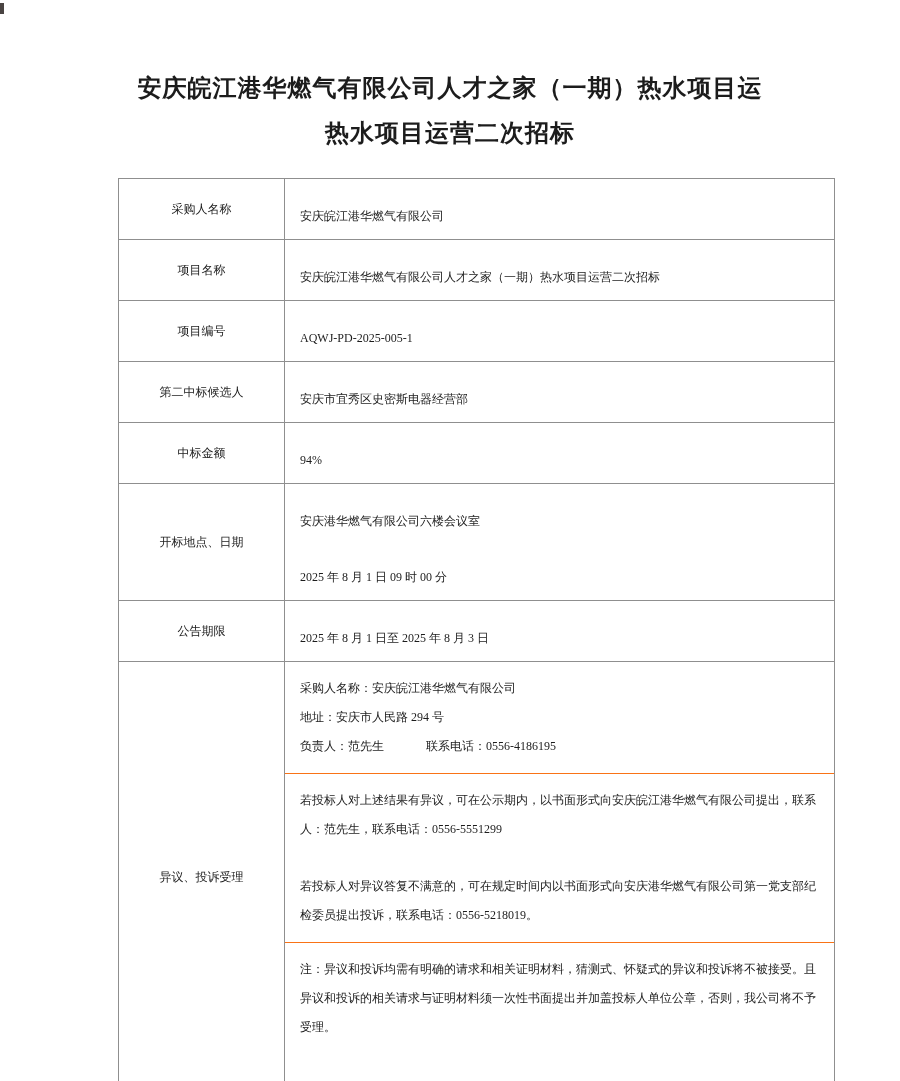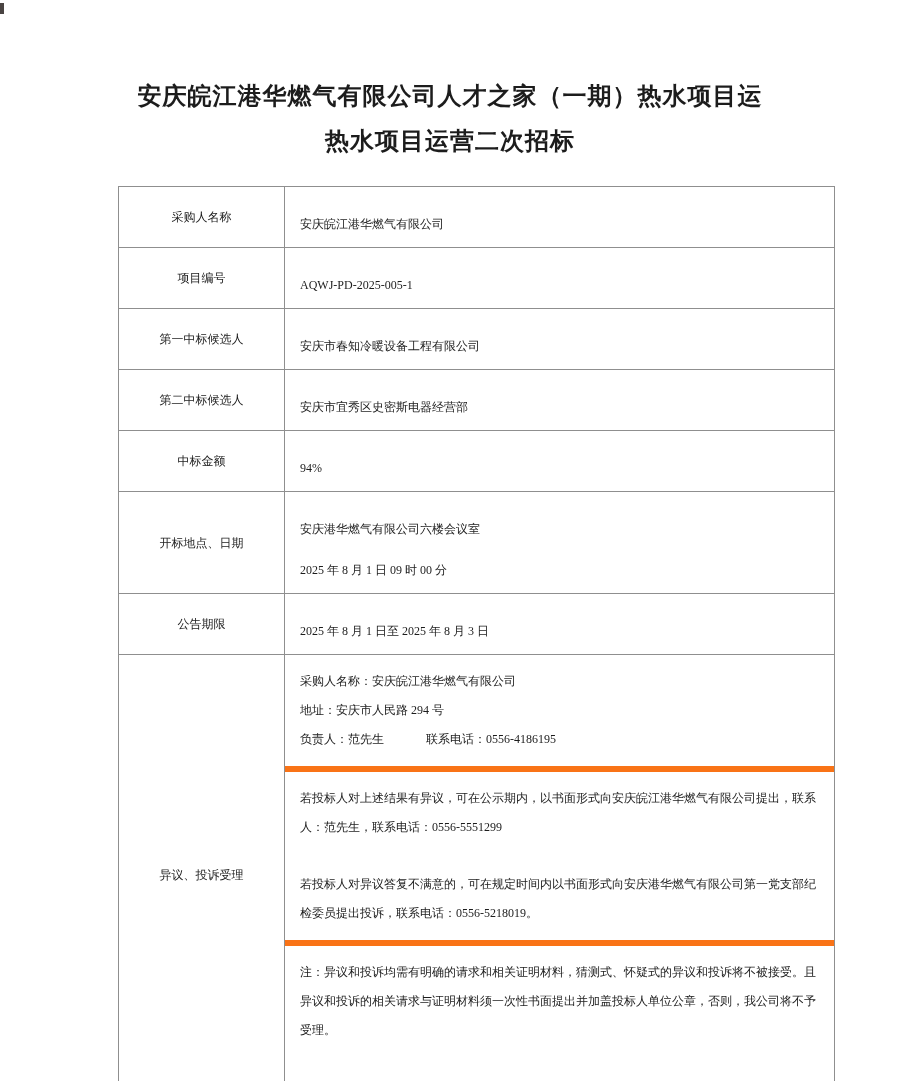--- a/index.html
+++ b/index.html
@@ -18,21 +18,21 @@
   .corner-mark {
     position: absolute;
     left: 0;
     top: 3px;
     width: 4px;
     height: 11px;
     background: #4a4442;
   }
   .doc-title {
     width: 680px;
-    margin: 8px auto;
+    margin: 0 auto;
     padding-top: 66px;
     text-align: center;
     font-size: 24px;
     font-weight: bold;
     line-height: 45px;
     letter-spacing: 1px;
   }
   table.award-table {
     border-collapse: collapse;
     table-layout: fixed;
@@ -47,28 +47,28 @@
     word-break: break-all;
   }
   .award-table td.lbl {
     width: 153px;
     text-align: center;
     padding: 11px 6px;
   }
   .award-table td.val {
     padding: 25px 12px 11px 15px;
   }
-  .row-tall .line + .line { margin-top: 17px; }
+  .row-tall .line + .line { margin-top: 32px; }
   
   td.sub-wrap { padding: 0 !important; vertical-align: top; }
   .subcell {
     padding: 12px 12px 12px 15px;
     line-height: 29px;
   }
-  .subcell + .subcell { border-top: 6px solid #f97316; }
+  .subcell + .subcell { border-top: 1px solid #f97316; }
   .subcell .para + .para { margin-top: 28px; }
   .subcell.note { padding-bottom: 50px; line-height: 29px; }
   .contact-gap { display: inline-block; width: 42px; }
 </style>
 </head>
 <body>
 
 <div class="corner-mark"></div>
 
 <div class="doc-title">
@@ -76,26 +76,26 @@
   <div>热水项目运营二次招标</div>
 </div>
 
 <table class="award-table">
   <tbody>
     <tr>
       <td class="lbl">采购人名称</td>
       <td class="val">安庆皖江港华燃气有限公司</td>
     </tr>
     <tr>
+      <td class="lbl">项目名称</td>
+      <td class="val">安庆皖江港华燃气有限公司人才之家（一期）热水项目运营二次招标</td>
+    </tr>
+    <tr>
       <td class="lbl">项目编号</td>
       <td class="val">AQWJ-PD-2025-005-1</td>
-    </tr>
-    <tr>
-      <td class="lbl">第一中标候选人</td>
-      <td class="val">安庆市春知冷暖设备工程有限公司</td>
     </tr>
     <tr>
       <td class="lbl">第二中标候选人</td>
       <td class="val">安庆市宜秀区史密斯电器经营部</td>
     </tr>
     <tr>
       <td class="lbl">中标金额</td>
       <td class="val">94%</td>
     </tr>
     <tr>

